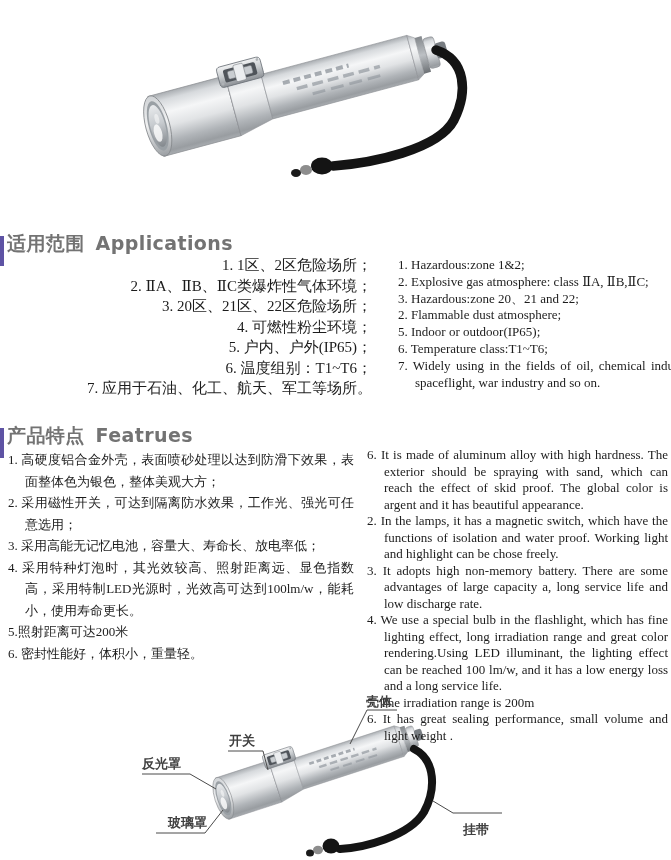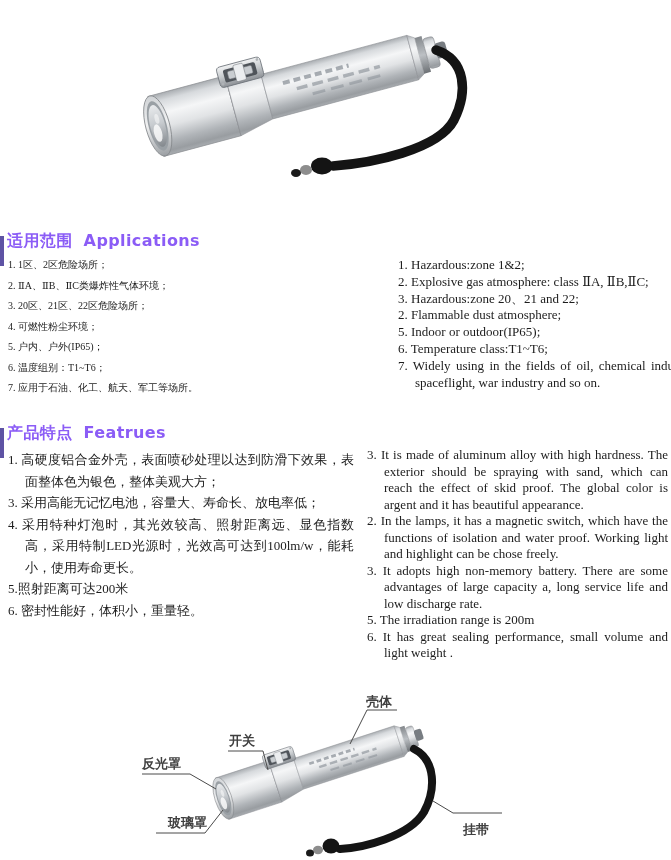--- a/index.html
+++ b/index.html
@@ -5,26 +5,26 @@
   html,body{margin:0;padding:0;background:#ffffff;}
   .page{
     position:relative;width:671px;height:860px;background:#ffffff;overflow:hidden;
     font-family:"Liberation Serif","DejaVu Serif",serif;color:#1c1c1c;
   }
   .art{position:absolute;left:0;top:0;z-index:0;pointer-events:none;}
   .bullet{position:absolute;left:0;width:4px;height:30px;background:#5e53a4;z-index:2;}
   .section-header{
     position:absolute;left:7px;z-index:2;
     font-family:"DejaVu Sans","Liberation Sans",sans-serif;
-    font-weight:bold;font-size:16px;color:#8b5cf6;letter-spacing:0.4px;white-space:nowrap;
+    font-weight:bold;font-size:19px;color:#737373;letter-spacing:0.4px;white-space:nowrap;
   }
   .section-header .en{margin-left:11px;}
   .list{position:absolute;z-index:2;margin:0;padding:0;list-style:none;}
   .list li{padding-left:17px;text-indent:-17px;}
-  .app-zh{left:8px;top:255px;width:348px;font-size:10px;line-height:20.5px;}
+  .app-zh{left:24px;top:255px;width:348px;font-size:15px;line-height:20.5px;text-align:right;}
   .app-en{left:370px;top:257px;width:298px;font-size:13px;line-height:16.8px;text-align:justify;margin-left:28px;}
   .feat-zh{left:8px;top:449px;width:346px;font-size:13px;line-height:21.5px;text-align:justify;}
   .feat-en{left:367px;top:447px;width:301px;font-size:13px;line-height:16.5px;text-align:justify;}
   .part-label{
     position:absolute;z-index:2;white-space:nowrap;
     font-family:"DejaVu Sans","Liberation Sans",sans-serif;
     font-weight:bold;font-size:13px;color:#404040;
   }
 </style>
 </head>
@@ -139,29 +139,31 @@
       <li>6. Temperature class:T1~T6;</li>
       <li>7. Widely using in the fields of oil, chemical industry, spaceflight, war industry and so on.</li>
     </ul>
 
   <div class="bullet" style="top:428px"></div>
   <div class="section-header" style="top:423px">
     <span>产品特点</span><span class="en">Featrues</span>
   </div>
   <ul class="list feat-zh">
       <li>1. 高硬度铝合金外壳，表面喷砂处理以达到防滑下效果，表面整体色为银色，整体美观大方；</li>
+      <li>2. 采用磁性开关，可达到隔离防水效果，工作光、强光可任意选用；</li>
       <li>3. 采用高能无记忆电池，容量大、寿命长、放电率低；</li>
       <li>4. 采用特种灯泡时，其光效较高、照射距离远、显色指数高，采用特制LED光源时，光效高可达到100lm/w，能耗小，使用寿命更长。</li>
       <li>5.照射距离可达200米</li>
       <li>6. 密封性能好，体积小，重量轻。</li>
     </ul>
   <ul class="list feat-en">
-      <li>3. It is made of aluminum alloy with high hardness. The exterior should be spraying with sand, which can reach the effect of skid proof. The global color is argent and it has beautiful appearance.</li>
+      <li>6. It is made of aluminum alloy with high hardness. The exterior should be spraying with sand, which can reach the effect of skid proof. The global color is argent and it has beautiful appearance.</li>
       <li>2. In the lamps, it has a magnetic switch, which have the functions of isolation and water proof. Working light and highlight can be chose freely.</li>
       <li>3. It adopts high non-memory battery. There are some advantages of large capacity a, long service life and low discharge rate.</li>
+      <li>4. We use a special bulb in the flashlight, which has fine lighting effect, long irradiation range and great color rendering.Using LED illuminant, the lighting effect can be reached 100 lm/w, and it has a low energy loss and a long service life.</li>
       <li>5. The irradiation range is 200m</li>
       <li>6. It has great sealing performance, small volume and light weight .</li>
     </ul>
 
   <div class="part-label" style="left:366px;top:693px">壳体</div>
   <div class="part-label" style="left:229px;top:732px">开关</div>
   <div class="part-label" style="left:142px;top:755px">反光罩</div>
   <div class="part-label" style="left:168px;top:814px">玻璃罩</div>
   <div class="part-label" style="left:463px;top:821px">挂带</div>
 

